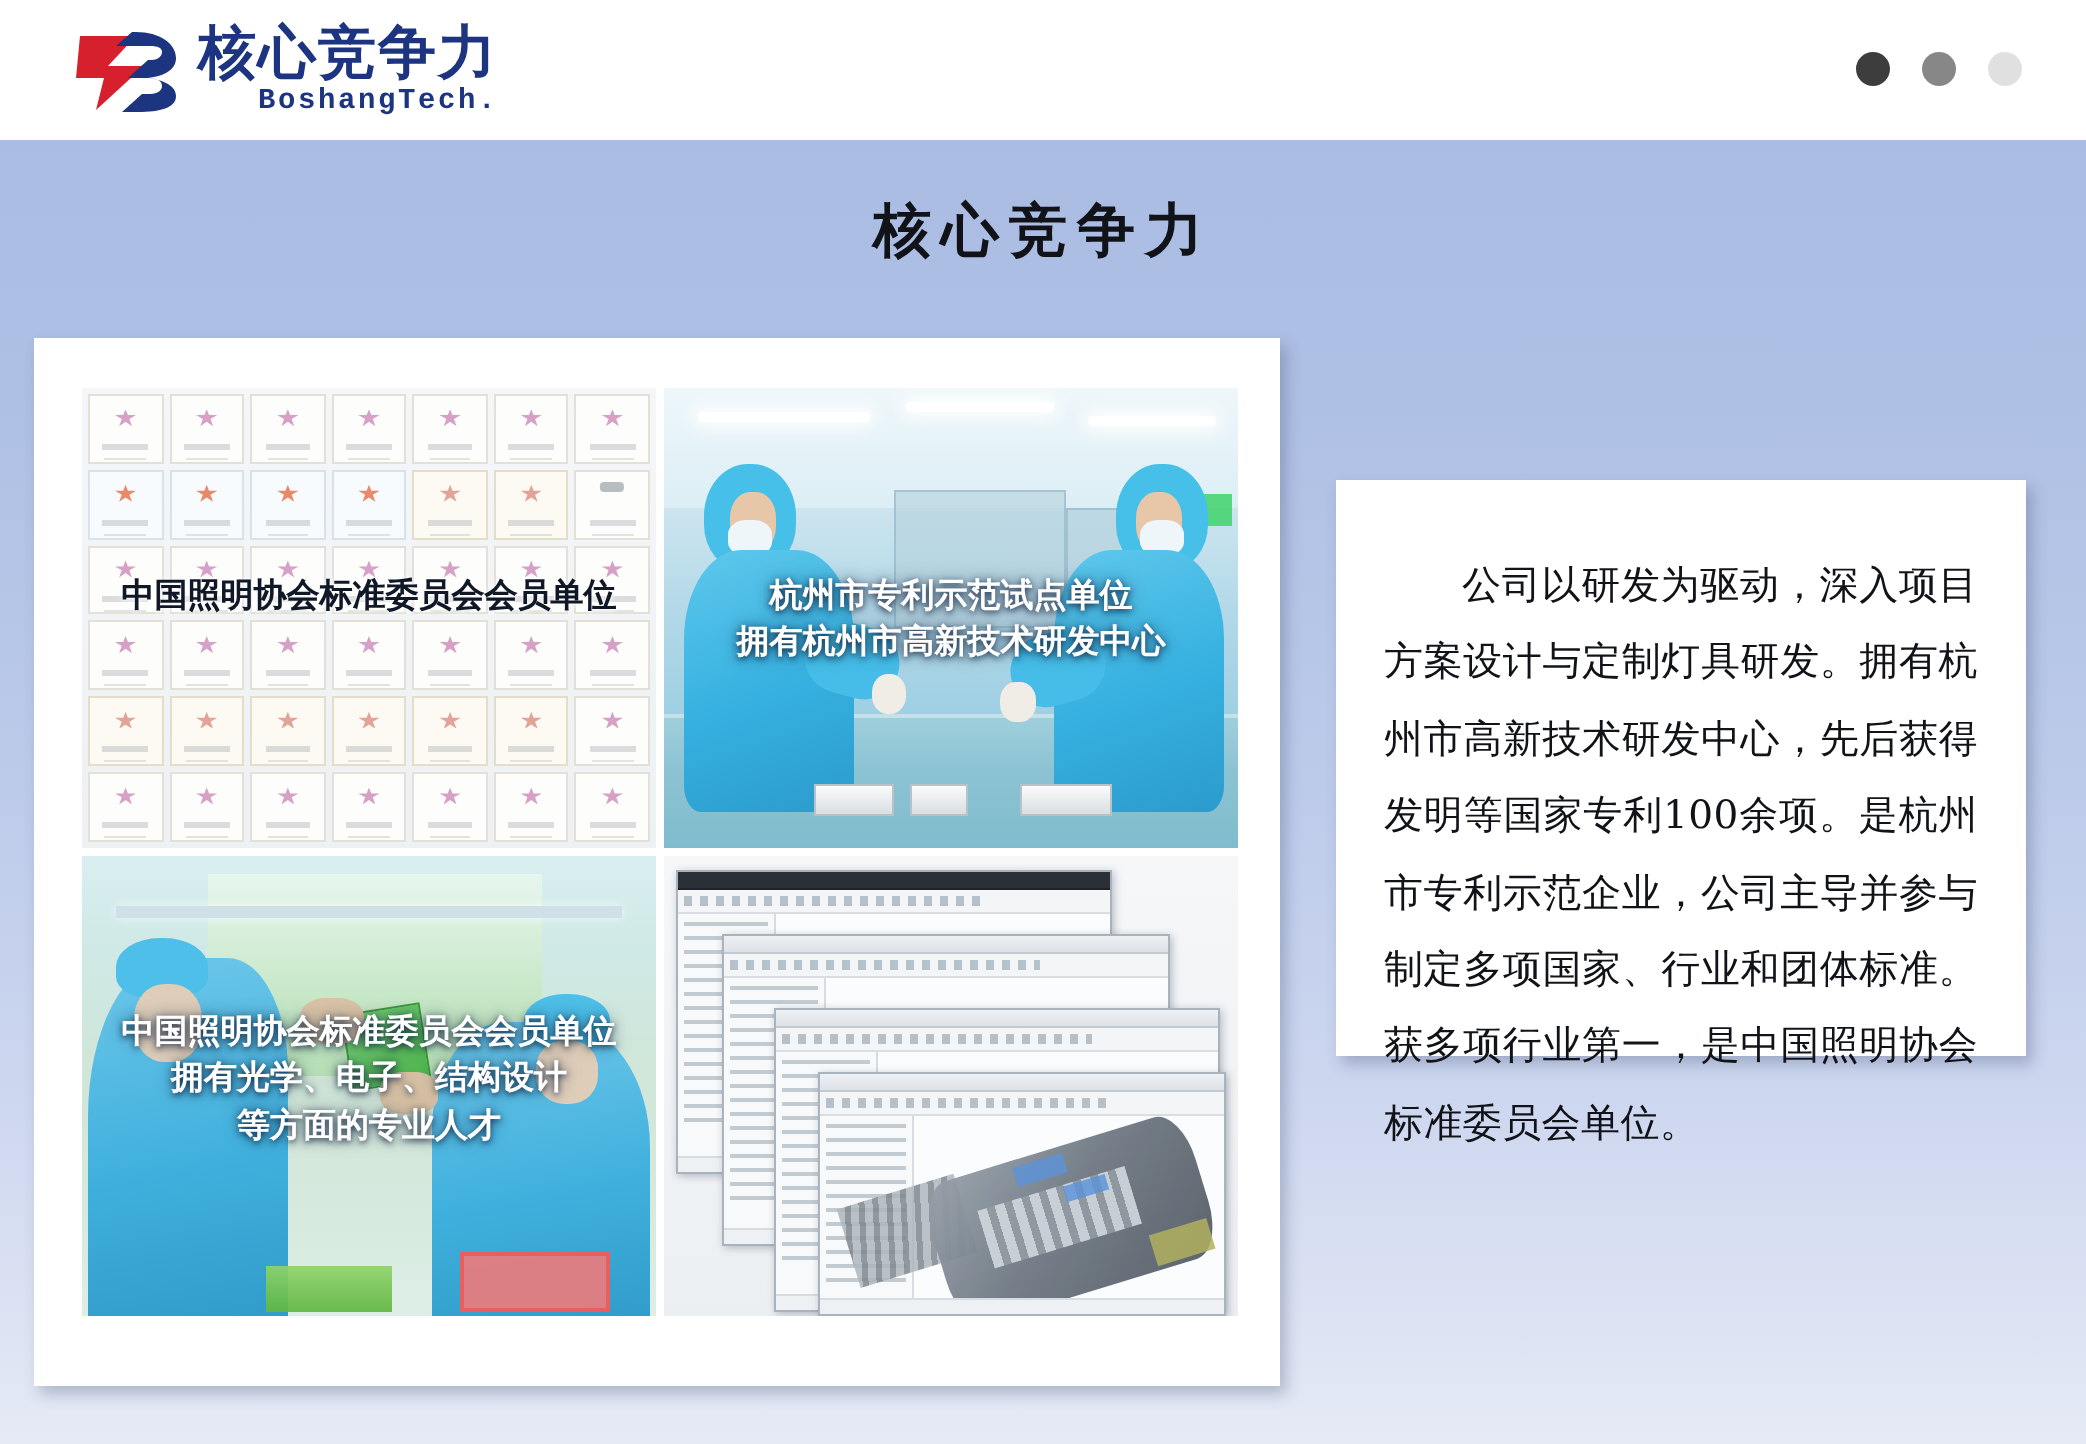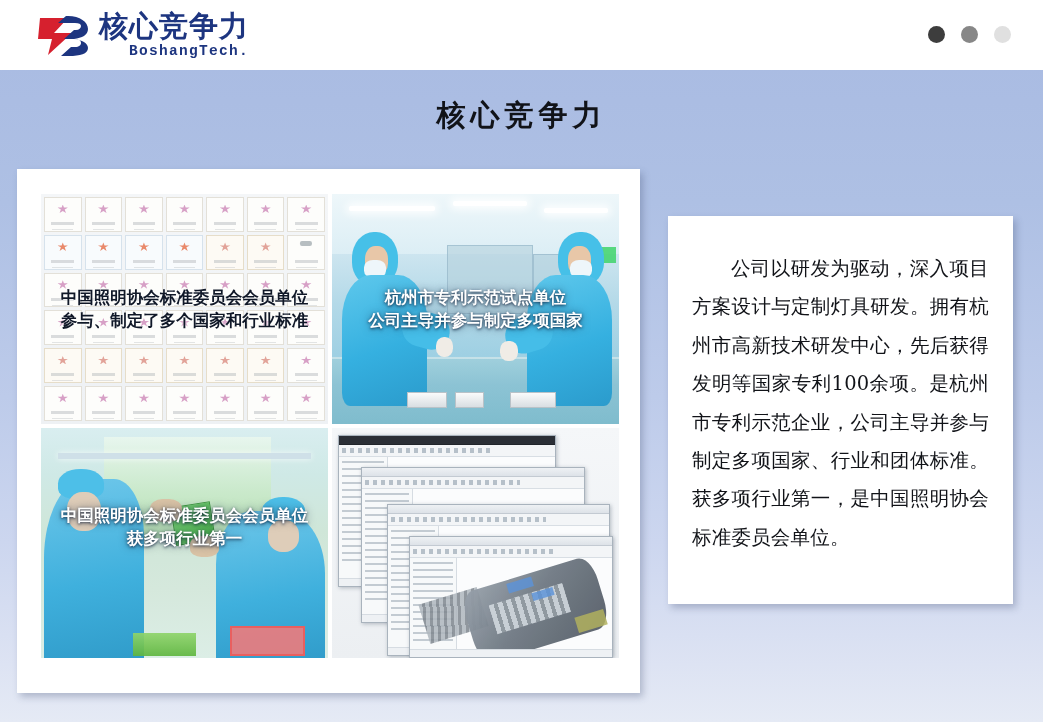--- a/index.html
+++ b/index.html
@@ -494,23 +494,23 @@
     right: 3%; bottom: 24%;
     width: 15%; height: 13%;
     background: #b0b05e;
     opacity: .85;
     transform: rotate(-17deg);
   }
 
   
   #text-panel {
     position: absolute;
-    left: 668px; top: 216px;
+    left: 668px; top: 240px;
     width: 345px;
-    height: 388px;
+    height: 288px;
     background: #ffffff;
     box-shadow: 3px 4px 7px rgba(60, 72, 110, 0.30);
     z-index: 5;
   }
 
   #panel-paragraph {
     position: absolute;
     left: 24px; top: 34px;
     width: 297px;
     font-family: "DejaVu Serif", "Liberation Serif", serif;
@@ -601,21 +601,20 @@
             <span class="cert"></span>
             <span class="cert"></span>
             <span class="cert"></span>
             <span class="cert"></span>
             <span class="cert"></span>
             <span class="cert"></span>
           </div>
         </div>
         <div class="tile-caption cap-dark" style="top:40%;">
           <span class="cap-line">中国照明协会标准委员会会员单位</span>
-          <span class="cap-line">参与、制定了多个国家和行业标准</span>
         </div>
       </div>
 
       <div class="tile">
         <div class="tile-art room-bg">
           <span class="room-ceiling"></span>
           <span class="room-light" style="left:6%;  top:5%;  width:30%;"></span>
           <span class="room-light" style="left:42%; top:3%;  width:26%;"></span>
           <span class="room-light" style="left:74%; top:6%;  width:22%;"></span>
           <span class="room-machine" style="left:40%; top:22%; width:30%; height:30%;"></span>
@@ -639,21 +638,21 @@
             <span class="arm"></span>
             <span class="glove"></span>
           </span>
 
           <span class="prod-box" style="left:26%; width:14%;"></span>
           <span class="prod-box" style="left:43%; width:10%;"></span>
           <span class="prod-box" style="left:62%; width:16%;"></span>
         </div>
         <div class="tile-caption cap-light" style="top:40%;">
           <span class="cap-line">杭州市专利示范试点单位</span>
-          <span class="cap-line">公司主导并参与制定多项国家</span>
+          <span class="cap-line">拥有杭州市高新技术研发中心</span>
         </div>
       </div>
 
       <div class="tile">
         <div class="tile-art lab-bg">
           <span class="lab-window"></span>
           <span class="lab-rail"></span>
           <span class="lab-person p1"></span>
           <span class="lab-person p2"></span>
           <span class="lab-cap c1"></span>
@@ -661,21 +660,22 @@
           <span class="lab-face f1"></span>
           <span class="lab-face f2"></span>
           <span class="lab-pcb"></span>
           <span class="lab-hand h1"></span>
           <span class="lab-hand h2"></span>
           <span class="lab-parts"></span>
           <span class="lab-tray"></span>
         </div>
         <div class="tile-caption cap-light" style="top:33%;">
           <span class="cap-line">中国照明协会标准委员会会员单位</span>
-          <span class="cap-line">获多项行业第一</span>
+          <span class="cap-line">拥有光学、电子、结构设计</span>
+          <span class="cap-line">等方面的专业人才</span>
         </div>
       </div>
 
       <div class="tile">
         <div class="tile-art cad-bg">
           <span class="cad-win cad-w1 dark">
             <span class="tb"></span>
             <span class="tb2"></span>
             <span class="side"></span>
             <span class="stat"></span>

